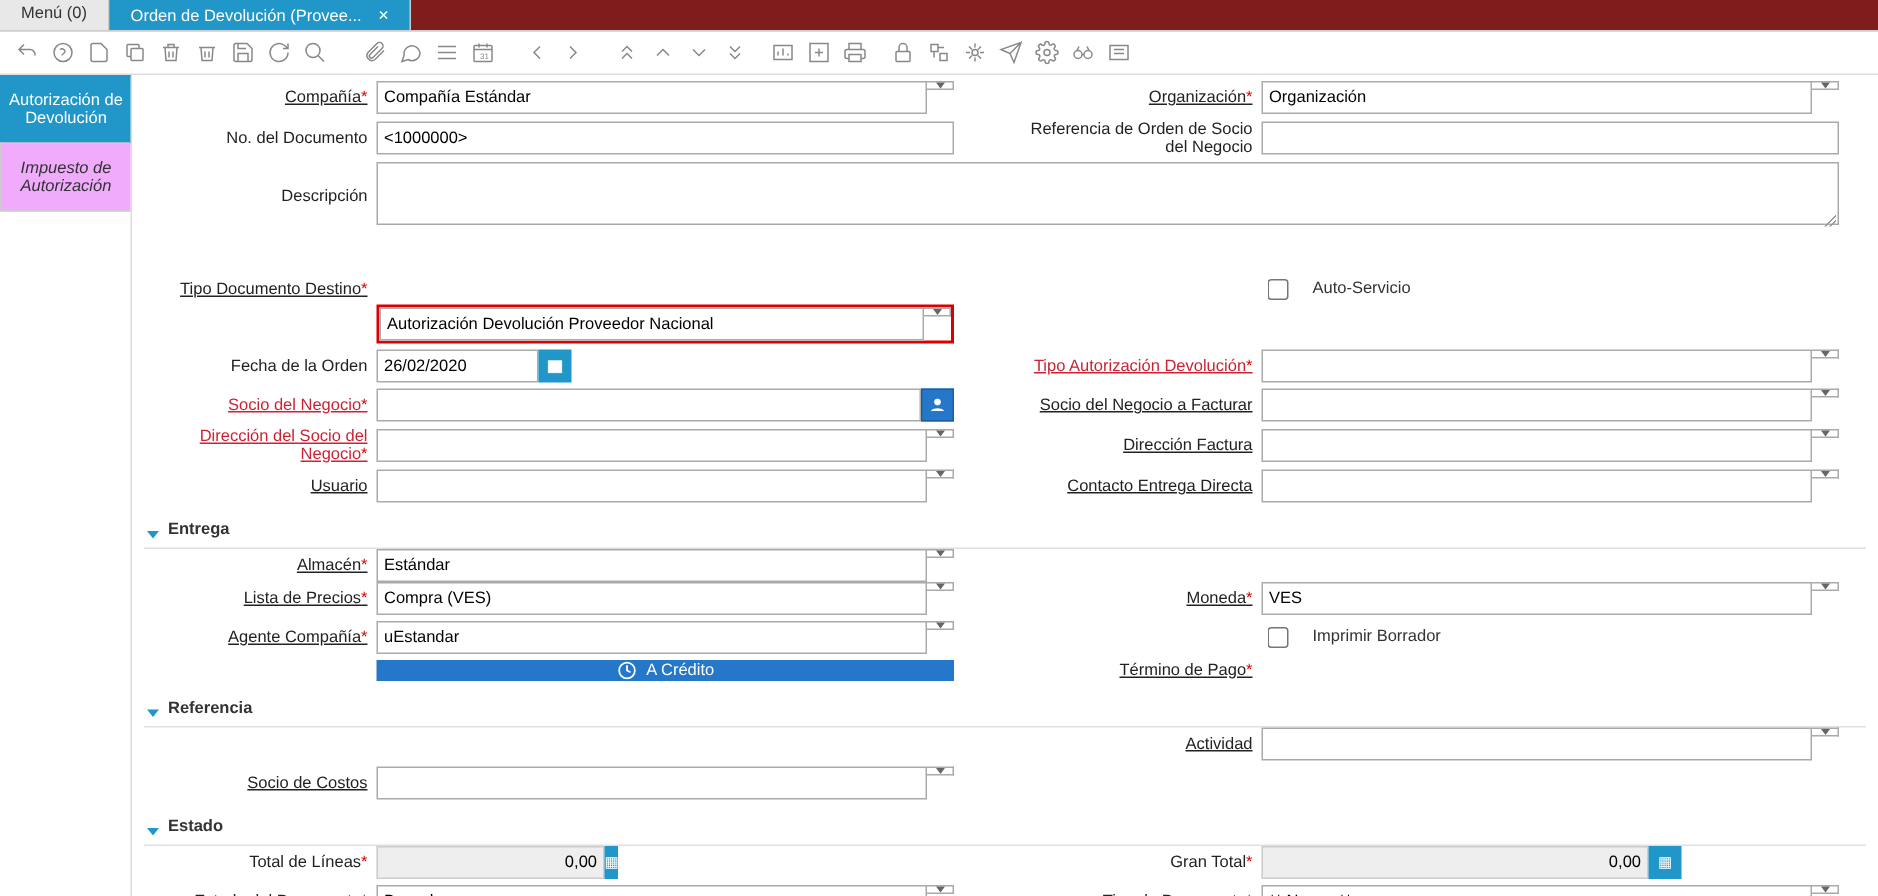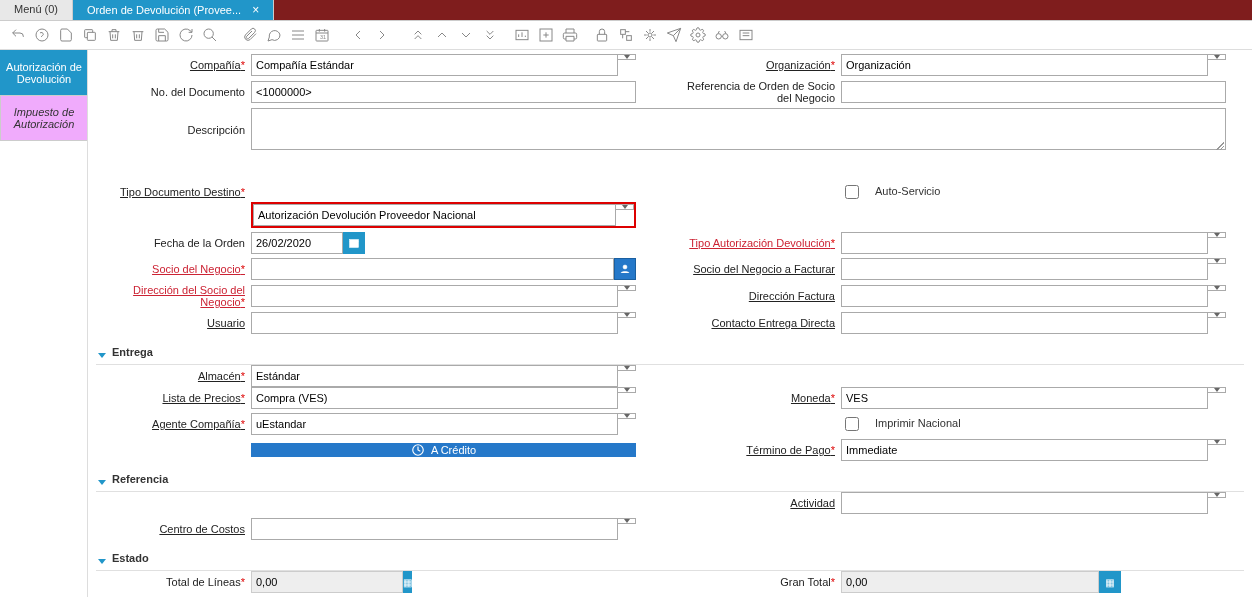--- a/index.html
+++ b/index.html
@@ -40,21 +40,21 @@
 .input-wrap .btn-sq { width: 22px; height: 22px; background: #2578c9; border: 1px solid #1a5fa0; display: flex; align-items: center; justify-content: center; cursor: pointer; }
 .input-wrap .btn-sq svg { width: 12px; height: 12px; stroke: #fff; fill: #fff; }
 .input-wrap.highlight { border: 2px solid #d00; margin-top: 46px; }
 .input-wrap.highlight input { border: 1px solid #aaa; }
 
 .textarea { width: 100%; height: 42px; border: 1px solid #aaa; resize: none; padding: 2px 4px; font-size: 11px; position: relative; }
 .textarea-wrap { position: relative; }
 .textarea-wrap::after { content: ''; position: absolute; right: 2px; bottom: 2px; width: 8px; height: 8px; background: linear-gradient(135deg, transparent 50%, #999 50%, #999 60%, transparent 60%, transparent 70%, #999 70%, #999 80%, transparent 80%); }
 
 .readonly-num { display: flex; align-items: center; }
-.readonly-num input { flex: 1; height: 22px; border: 1px solid #ccc; background: #eee; text-align: left; padding: 0 4px; font-size: 11px; }
+.readonly-num input { flex: 1; height: 22px; border: 1px solid #ccc; background: #eee; text-align: right; padding: 0 4px; font-size: 11px; }
 .readonly-num .calc { width: 22px; height: 22px; background: #2196c9; display: flex; align-items: center; justify-content: center; cursor: pointer; }
 .readonly-num .calc::before { content: '▦'; color: #fff; font-size: 10px; }
 
 
 .section-hdr { display: flex; align-items: flex-end; gap: 6px; padding: 6px 2px; margin-top: 6px; border-bottom: 1px solid #e0e0e0; font-weight: bold; font-size: 11px; color: #333; }
 .section-hdr .tri { border-left: 4px solid transparent; border-right: 4px solid transparent; border-top: 5px solid #2196c9; }
 
 .big-btn { height: 14px; background: #2578c9; color: #fff; display: flex; align-items: center; justify-content: center; gap: 6px; cursor: pointer; border: none; font-size: 11px; }
 
 .checkbox-row { display: flex; align-items: flex-start; gap: 16px; padding-left: 4px; }
@@ -295,21 +295,21 @@
         </div>
       <div class="spacer"></div>
       <div></div>
       <div class="checkbox-row">
           <input type="checkbox" style="">
           <span>Auto-Servicio</span>
         </div>
 
       <div class="label">Fecha de la Orden</div>
       <div class="input-wrap" style="width:130px">
-        <input style="width: 92px; flex: 0 0 auto;" value="26/02/2020">
+        <input style="width: 108px; flex: 0 0 auto;" value="26/02/2020">
         <div class="date-cal">
             <svg viewBox="0 0 24 24">
               <rect x="3" y="5" width="18" height="16"></rect>
               <path d="M3 9h18"></path>
             </svg>
           </div>
       </div>
       <div class="spacer"></div>
       <div class="label link"><span>Tipo Autorización Devolución</span><span class="req">*</span></div>
       <div class="input-wrap">
@@ -389,54 +389,50 @@
 
       <div class="label uline"><span>Agente Compañía</span><span class="req">*</span></div>
       <div class="input-wrap">
           <input value="uEstandar" style="">
           <div class="dd"></div>
         </div>
       <div class="spacer"></div>
       <div></div>
       <div class="checkbox-row">
           <input type="checkbox" style="">
-          <span>Imprimir Nacional</span>
+          <span>Imprimir Borrador</span>
         </div>
 
       <div></div>
       <button class="big-btn">
         <svg width="14" height="14" viewBox="0 0 24 24" stroke="#fff" fill="none" stroke-width="2">
             <circle cx="12" cy="12" r="9"></circle>
             <path d="M12 6v6l4 2"></path>
           </svg>
         <span>A Crédito</span>
       </button>
       <div class="spacer"></div>
       <div class="label uline"><span>Término de Pago</span><span class="req">*</span></div>
-      <div class="input-wrap">
-          <input value="Immediate" style="">
-          <div class="dd"></div>
-        </div>
     </div>
 
     <div class="section-hdr">
         <div class="tri"></div>
         <span>Referencia</span>
       </div>
     <div class="form-grid">
       <div></div>
         <div></div>
         <div class="spacer"></div>
       <div class="label uline">Actividad</div>
       <div class="input-wrap">
           <input style="">
           <div class="dd"></div>
         </div>
 
-      <div class="label uline">Centro de Costos</div>
+      <div class="label uline">Socio de Costos</div>
       <div class="input-wrap">
           <input style="">
           <div class="dd"></div>
         </div>
       <div class="spacer"></div>
         <div></div>
         <div></div>
     </div>
 
     <div class="section-hdr">

